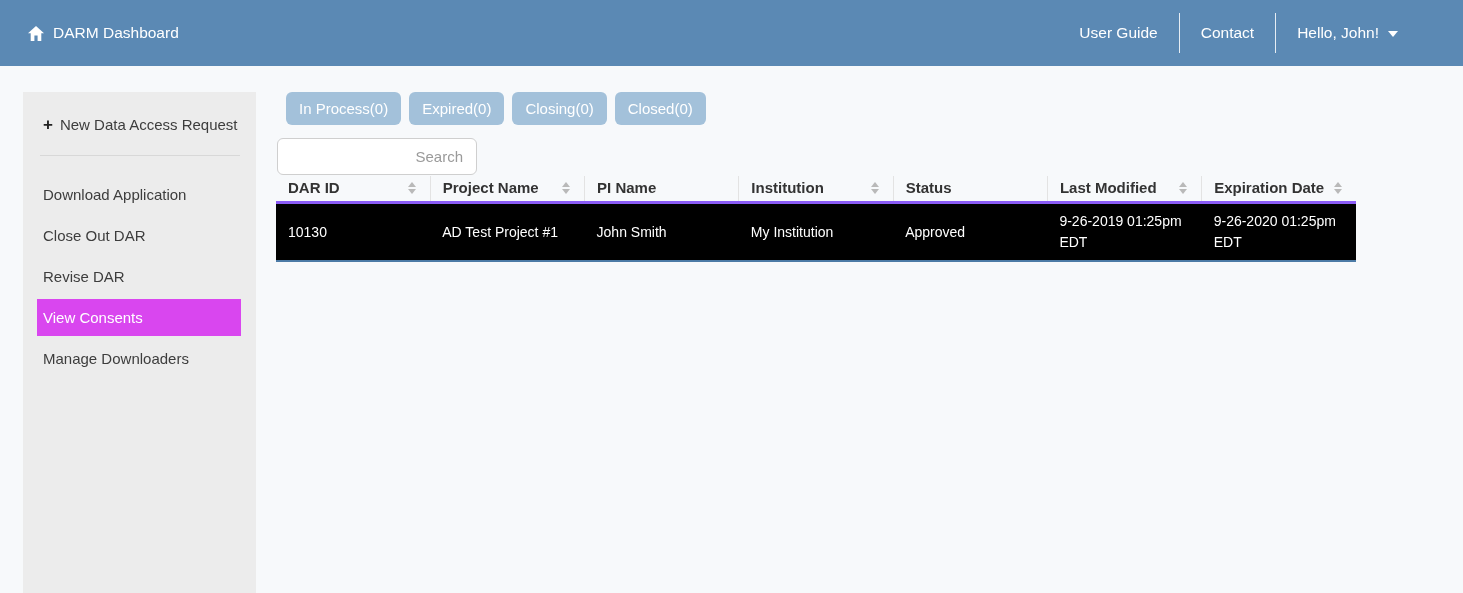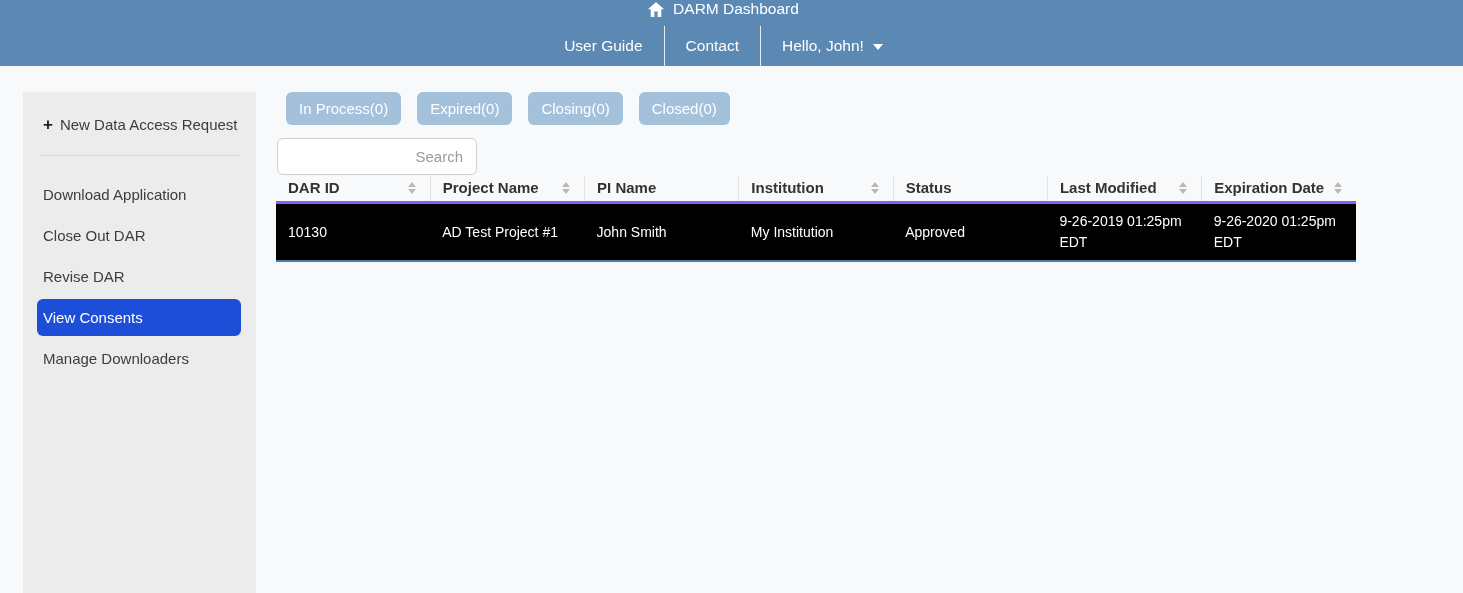--- a/index.html
+++ b/index.html
@@ -11,21 +11,20 @@
     overflow:hidden;
     color:#3d3d3d;
   }
 
   
   .navbar {
     position:absolute; top:0; left:0; width:1463px; height:66px;
     background:#5b89b4;
     display:flex; align-items:center; justify-content:space-between;
     padding:0 44px 0 28px;
-    flex-direction:column;
   }
   .brand {
     display:flex; align-items:center; gap:9px;
     color:#fff; font-size:15.5px; cursor:pointer;
   }
   .home-ic { display:flex; align-items:center; }
   .nav-right { display:flex; align-items:center; height:40px; }
   .nav-link {
     color:#fff; font-size:15.5px; text-decoration:none;
     padding:0 21px; cursor:pointer; display:flex; align-items:center; gap:9px;
@@ -50,26 +49,26 @@
   }
   .plus { font-weight:900; font-size:17px; color:#222; line-height:1; }
   .side-divider {
     height:1px; background:#d8d8d8; margin:22px 16px 0 17px;
   }
   .side-items { margin:20px 15px 0 14px; }
   .side-item {
     padding:10px 6px; font-size:15px; color:#3d3d3d;
     margin-bottom:4px; cursor:pointer;
   }
-  .side-item.active { background:#1d4ed8; color:#fff;border-radius:6px; }
+  .side-item.active { background:#d946ef; color:#fff; }
 
   
   .main { position:absolute; left:276px; top:92px; width:1080px; }
 
-  .tabs { display:flex; gap:16px; margin-left:10px; }
+  .tabs { display:flex; gap:8px; margin-left:10px; }
   .tab {
     background:#a3c1da; color:#fff; font-size:15px;
     height:33px; display:flex; align-items:center;
     padding:0 13px; border-radius:6px; cursor:pointer;
   }
   .tab.active { background:#4e7ead; }
 
   .search {
     position:absolute; top:46px; left:1px;
     width:200px; height:37px;

